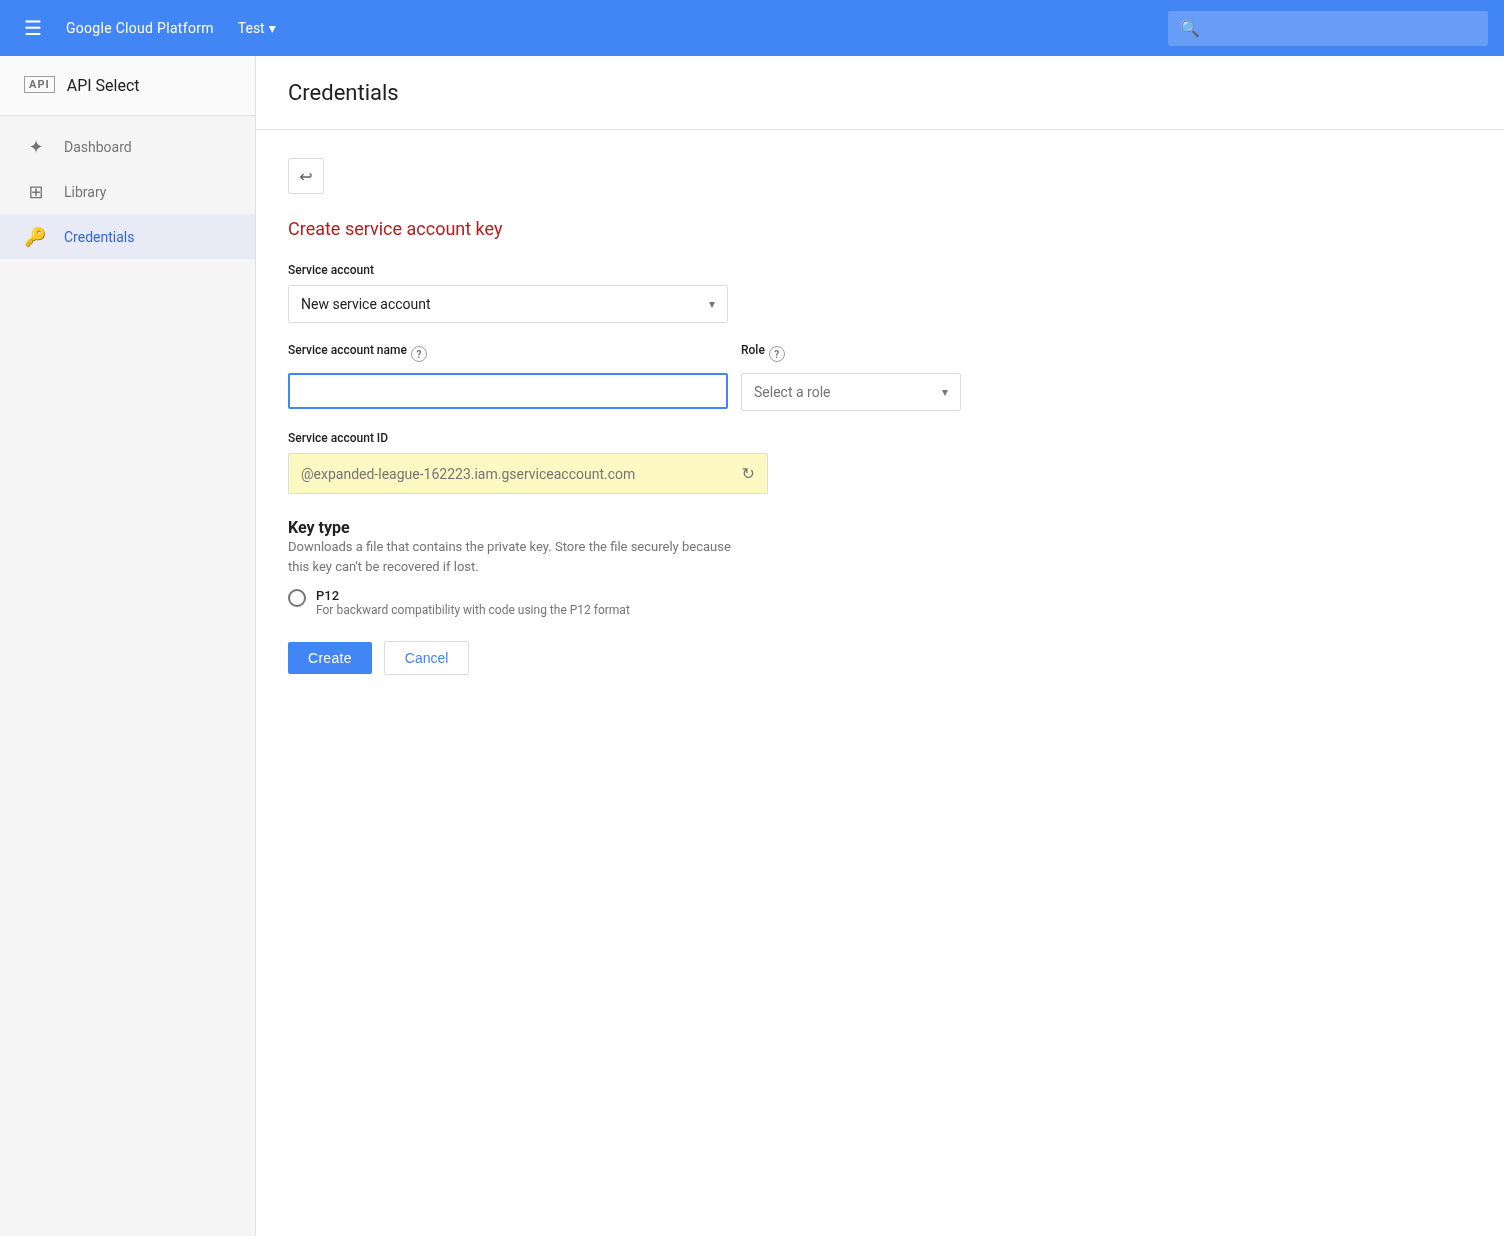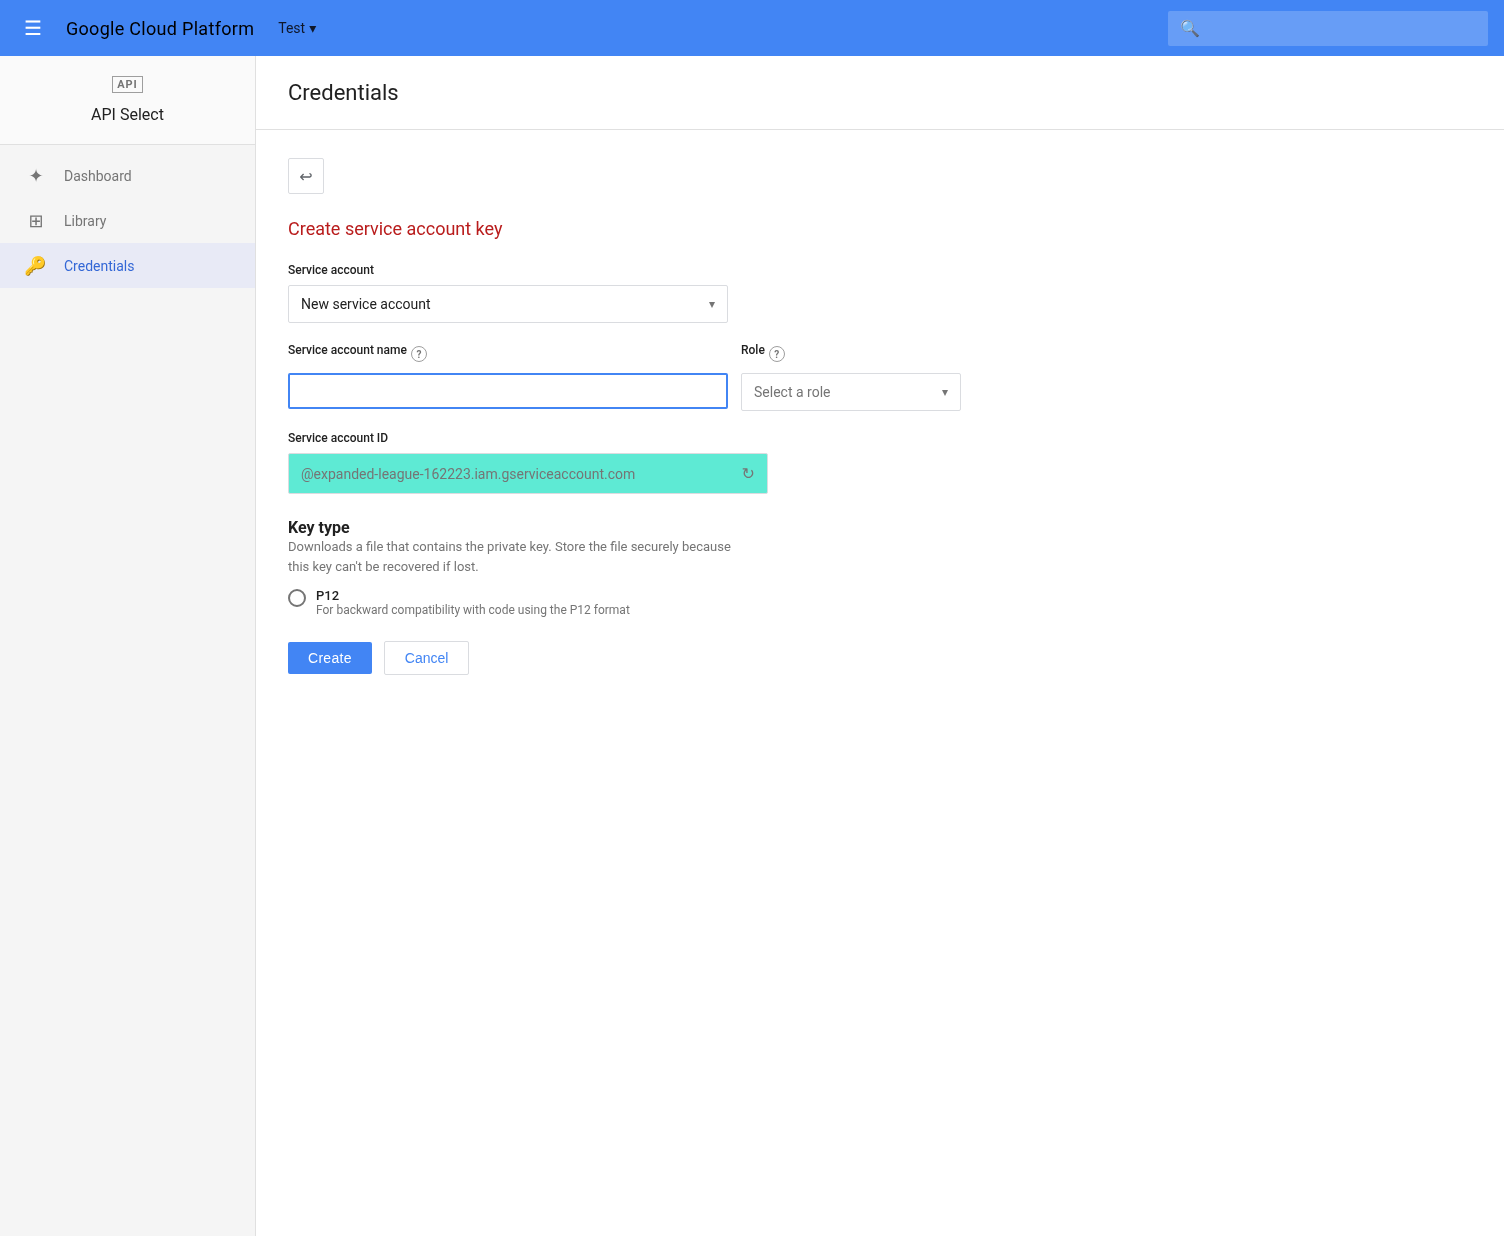--- a/index.html
+++ b/index.html
@@ -19,30 +19,30 @@
       font-size: 20px;
       cursor: pointer;
       padding: 8px;
     }
     .topbar-logo {
       display: flex;
       align-items: center;
       gap: 8px;
     }
     .topbar-logo-text {
-      color: #000000;
-      font-size: 18px;
+      color: #ffffff;
+      font-size: 14px;
       font-weight: 400;
       letter-spacing: 0.3px;
     }
     .topbar-project {
       display: flex;
       align-items: center;
       gap: 4px;
-      color: #0f172a;
+      color: #ffffff;
       font-size: 14px;
       cursor: pointer;
       padding: 4px 8px;
       border-radius: 3px;
     }
     .topbar-search {
       margin-left: auto;
       width: 320px;
       background: rgba(255,255,255,0.2);
       border: none;
@@ -65,26 +65,25 @@
 
     
     .sidebar {
       width: 256px;
       background: #f5f5f5;
       border-right: 1px solid #e0e0e0;
       flex-shrink: 0;
     }
     .sidebar-header {
       display: flex;
-      align-items: center;
+      align-items: flex-start;
       gap: 12px;
       padding: 20px 24px;
       border-bottom: 1px solid #e0e0e0;
       background: #fafafa;
-      flex-direction: column;
     }
     .api-badge {
       font-size: 11px;
       font-weight: 700;
       color: #757575;
       letter-spacing: 1px;
       border: 1.5px solid #9e9e9e;
       padding: 2px 4px;
       line-height: 1;
     }
@@ -244,21 +243,21 @@
       border: 1px solid #dadce0;
       border-radius: 2px;
       padding: 10px 12px;
       font-size: 14px;
       color: #757575;
       display: flex;
       align-items: center;
       justify-content: space-between;
       margin-bottom: 24px;
       max-width: 480px;
-      background: #5eead4;
+      background: #fef9c3;
       text-align: right;
     }
     .refresh-icon { color: #757575; cursor: pointer; font-size: 16px; }
 
     
     .key-type-section { margin-bottom: 24px; }
     .key-type-title {
       font-size: 16px;
       font-weight: 700;
       color: #212121;

